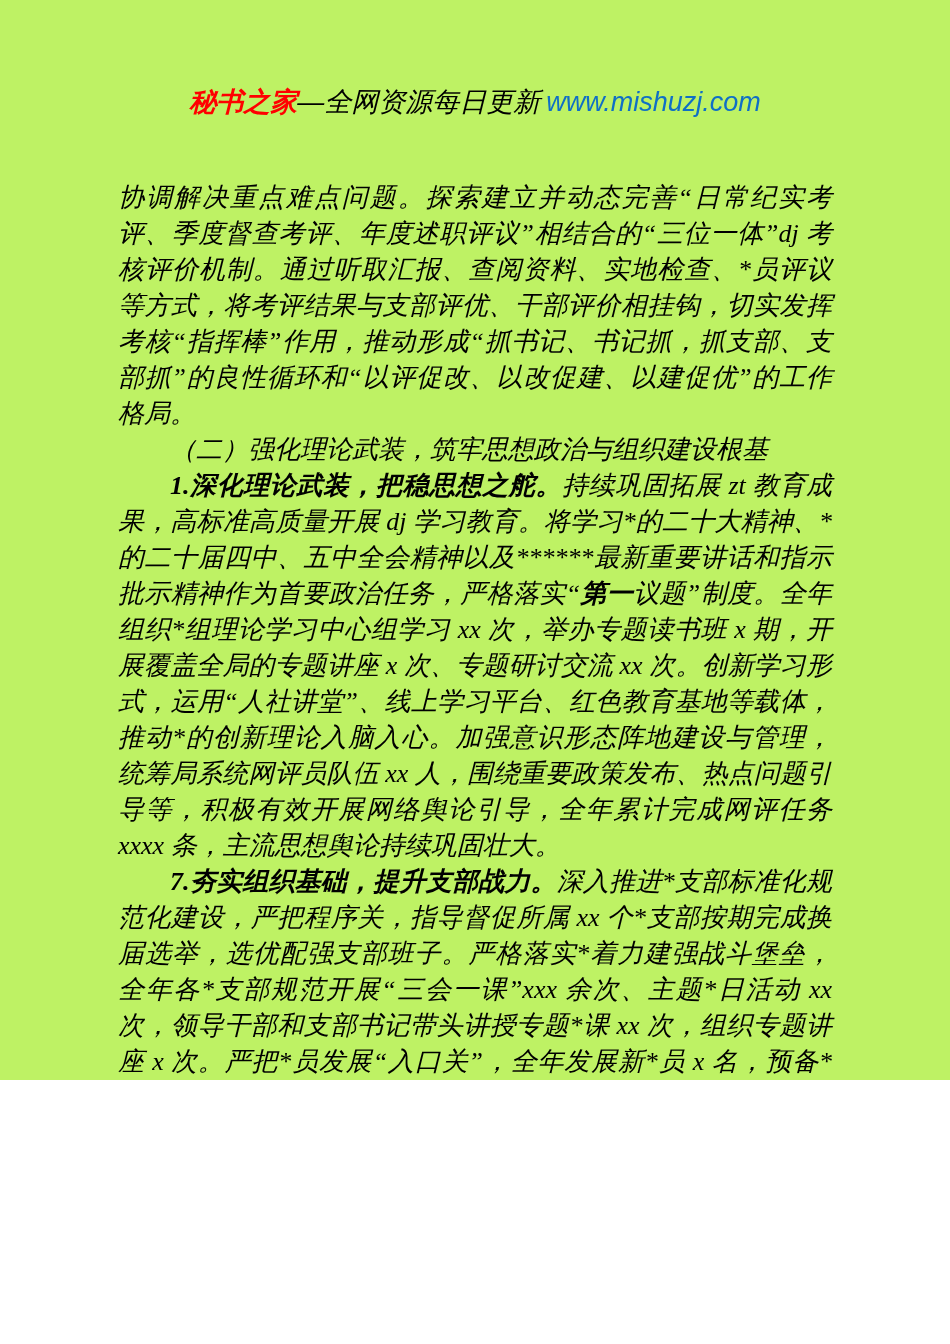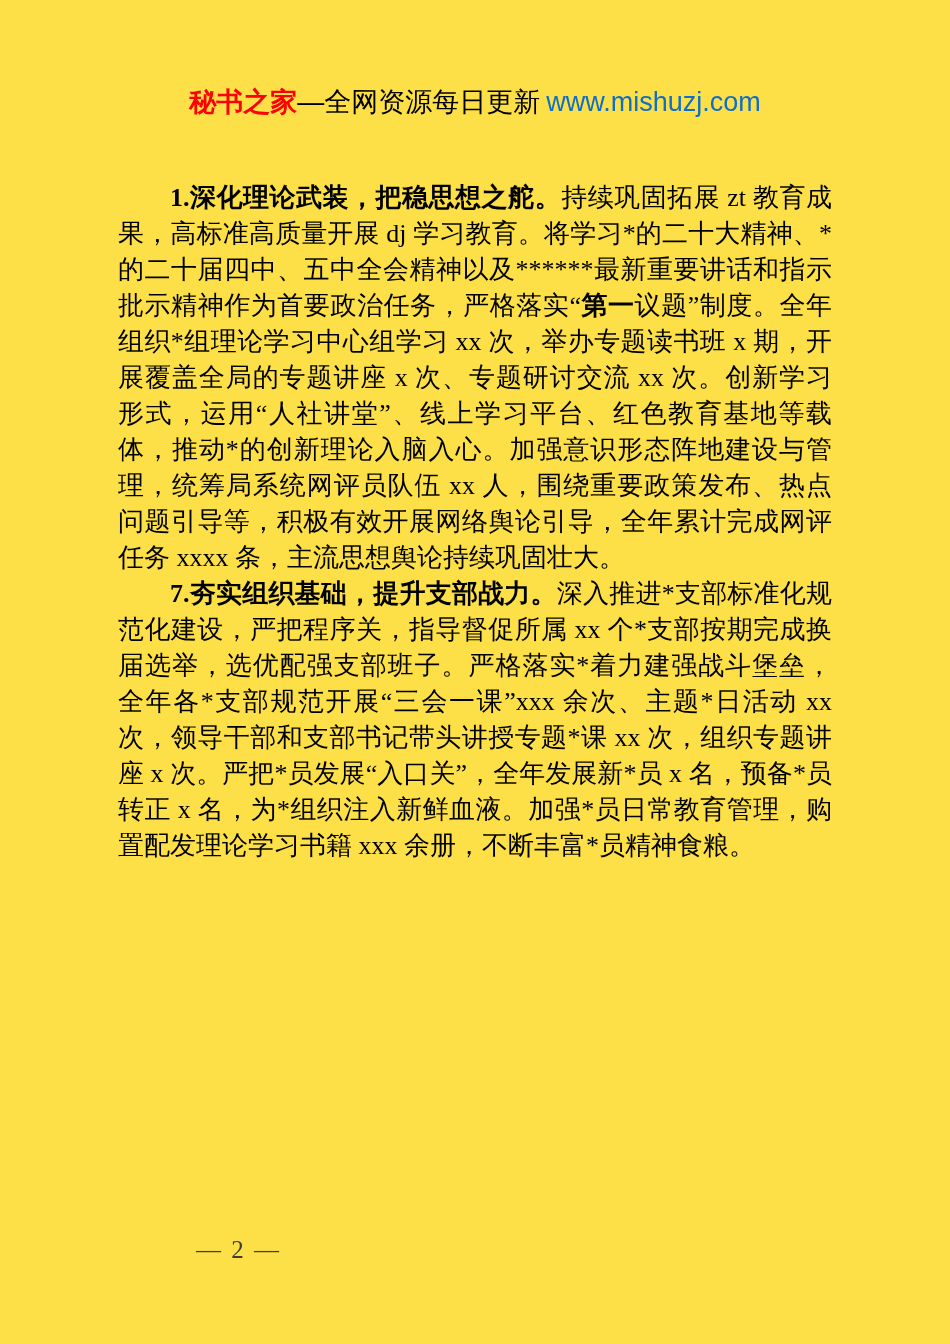--- a/index.html
+++ b/index.html
@@ -3,23 +3,24 @@
 <meta charset="utf-8">
 <style>
   html, body {
     margin: 0;
     padding: 0;
     background: #ffffff;
   }
   .page {
     position: relative;
     width: 950px;
-    height: 1344px;
-    background: #fde047;
+    height: 1080px;
+    background: #bef264;
     overflow: hidden;
+    font-style: italic;
   }
   .page-header {
     padding-top: 86px;
     text-align: center;
     font-family: "Liberation Sans", sans-serif;
     font-size: 27px;
     line-height: 32px;
     color: #000000;
     white-space: nowrap;
   }
@@ -67,19 +68,21 @@
 </head>
 <body>
 
 <div class="page">
 
   <div class="page-header">
     <span class="brand" style="color: rgb(255, 0, 0);">秘书之家</span><span class="dash">—</span><span class="tagline">全网资源每日更新</span><span class="url" style="color: rgb(15, 111, 198);">www.mishuzj.com</span>
   </div>
 
   <div class="doc-body">
+      <p class="para"><span>协调解决重点难点问题。探索建立并动态完善“日常纪实考评、季度督查考评、年度述职评议”相结合的“三位一体”dj 考核评价机制。通过听取汇报、查阅资料、实地检查、*员评议等方式，将考评结果与支部评优、干部评价相挂钩，切实发挥考核“指挥棒”作用，推动形成“抓书记、书记抓，抓支部、支部抓”的良性循环和“以评促改、以改促建、以建促优”的工作格局。</span></p>
+      <p class="para indent"><span>（二）强化理论武装，筑牢思想政治与组织建设根基</span></p>
       <p class="para indent"><span class="bold">1.深化理论武装，把稳思想之舵。</span><span>持续巩固拓展 zt 教育成果，高标准高质量开展 dj 学习教育。将学习*的二十大精神、*的二十届四中、五中全会精神以及******最新重要讲话和指示批示精神作为首要政治任务，严格落实“</span><span class="bold">第一</span><span>议题”制度。全年组织*组理论学习中心组学习 xx 次，举办专题读书班 x 期，开展覆盖全局的专题讲座 x 次、专题研讨交流 xx 次。创新学习形式，运用“人社讲堂”、线上学习平台、红色教育基地等载体，推动*的创新理论入脑入心。加强意识形态阵地建设与管理，统筹局系统网评员队伍 xx 人，围绕重要政策发布、热点问题引导等，积极有效开展网络舆论引导，全年累计完成网评任务 xxxx 条，主流思想舆论持续巩固壮大。</span></p>
       <p class="para indent"><span class="bold">7.夯实组织基础，提升支部战力。</span><span>深入推进*支部标准化规范化建设，严把程序关，指导督促所属 xx 个*支部按期完成换届选举，选优配强支部班子。严格落实*着力建强战斗堡垒，全年各*支部规范开展“三会一课”xxx 余次、主题*日活动 xx 次，领导干部和支部书记带头讲授专题*课 xx 次，组织专题讲座 x 次。严把*员发展“入口关”，全年发展新*员 x 名，预备*员转正 x 名，为*组织注入新鲜血液。加强*员日常教育管理，购置配发理论学习书籍 xxx 余册，不断丰富*员精神食粮。</span></p>
     </div>
 
   <div class="page-number">— 2 —</div>
 
 </div>
 
 </body></html>

